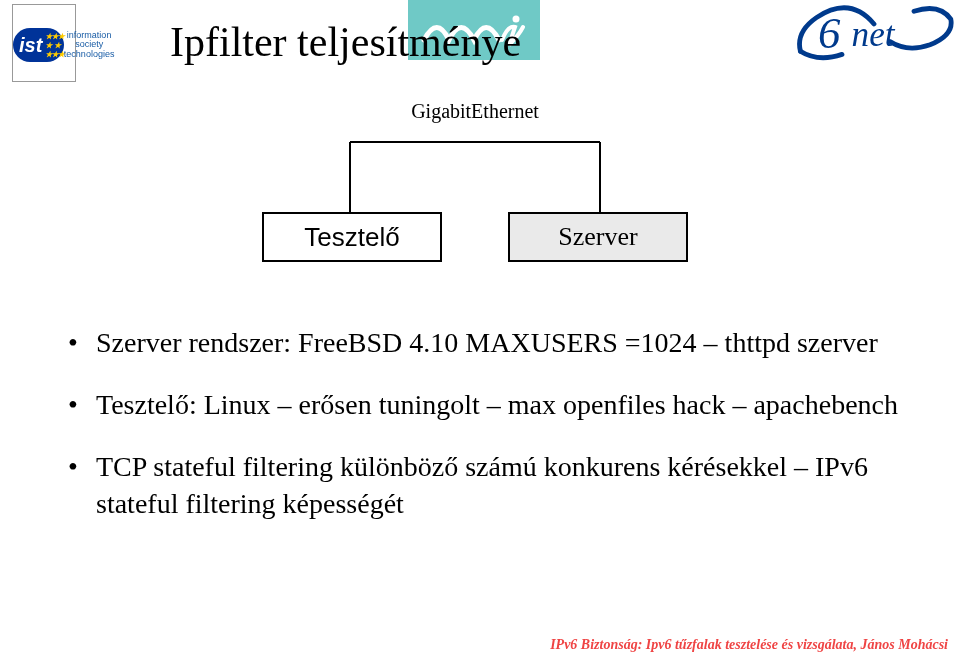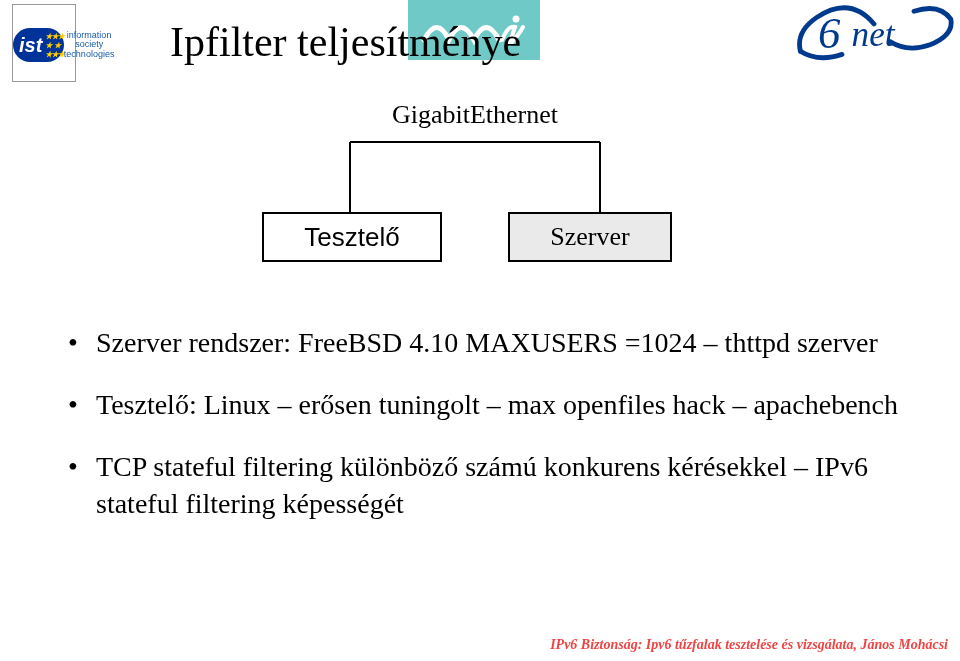--- a/index.html
+++ b/index.html
@@ -36,32 +36,32 @@
     position: absolute; left: 170px; top: 18px;
     font-size: 42px; color: #000; text-align: right;
   }
 
   
   .diagram {
     position: absolute; left: 250px; top: 100px; width: 450px; height: 180px;
   }
   .diagram .label {
     position:absolute; left:0; right:0; top:0; text-align:center;
-    font-size: 26px; color:#000;
+    font-size: 20px; color:#000;
   }
   .diagram svg.connector {
     position:absolute; left:0; top:36px; width:450px; height:84px;
   }
   .diagram .box {
     position:absolute; top:112px; width:180px; height:50px;
     border: 2px solid #000; display:flex; align-items:center; justify-content:center;
     font-size: 26px;
   }
   .diagram .box.left { left: 12px; background:#fff; font-family: Arial, sans-serif; }
-  .diagram .box.right { left: 258px; width:164px; background:#eaeaea; }
+  .diagram .box.right { left: 258px; width:180px; background:#eaeaea; }
 
   
   .bullets {
     position:absolute; left: 64px; top: 300px; right: 40px;
     font-size: 28px; line-height: 1.35;
   }
   .bullets .item { position: relative; padding-left: 32px; margin-bottom: 10px; margin-top: 24px;}
   .bullets .item::before {
     content: "•"; position:absolute; left:4px; top:0; font-size: 28px;
   }

